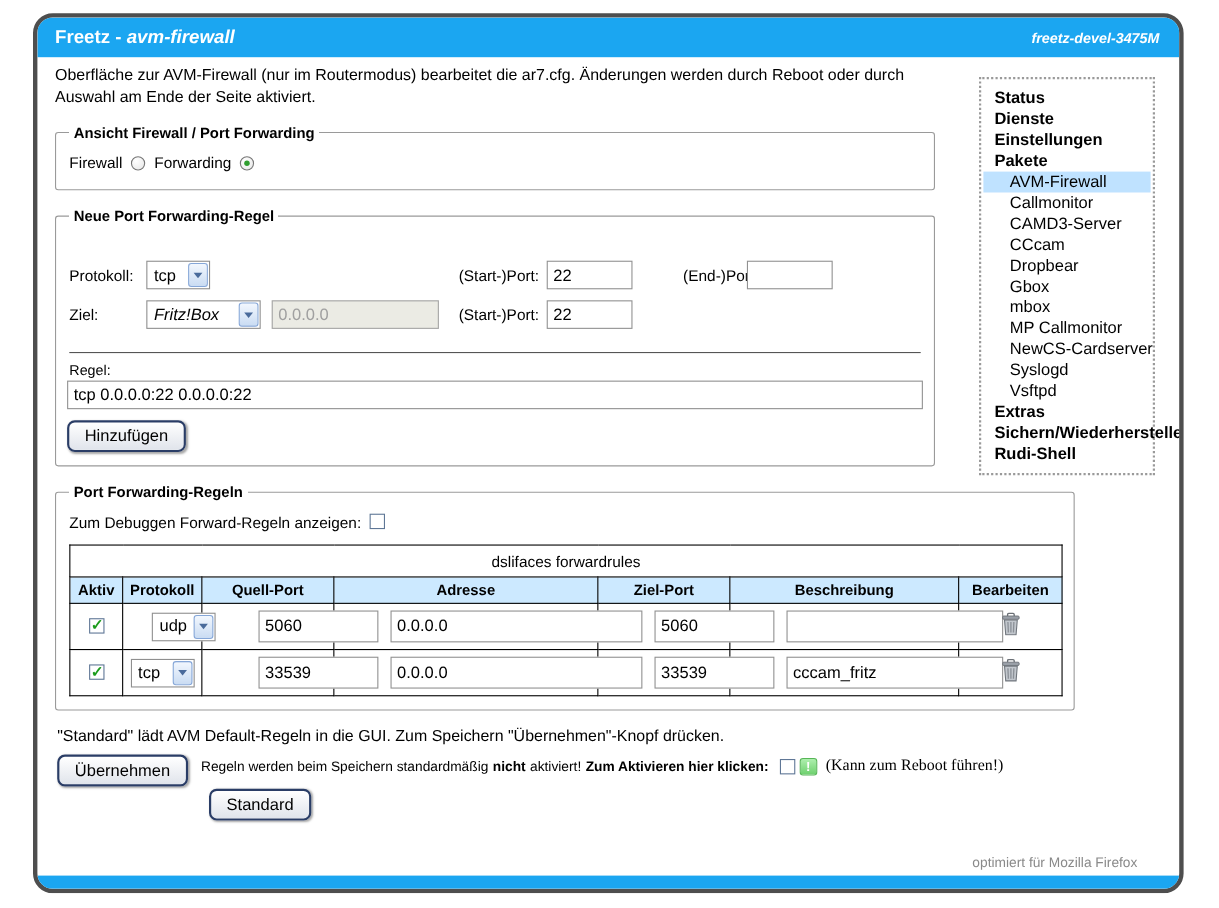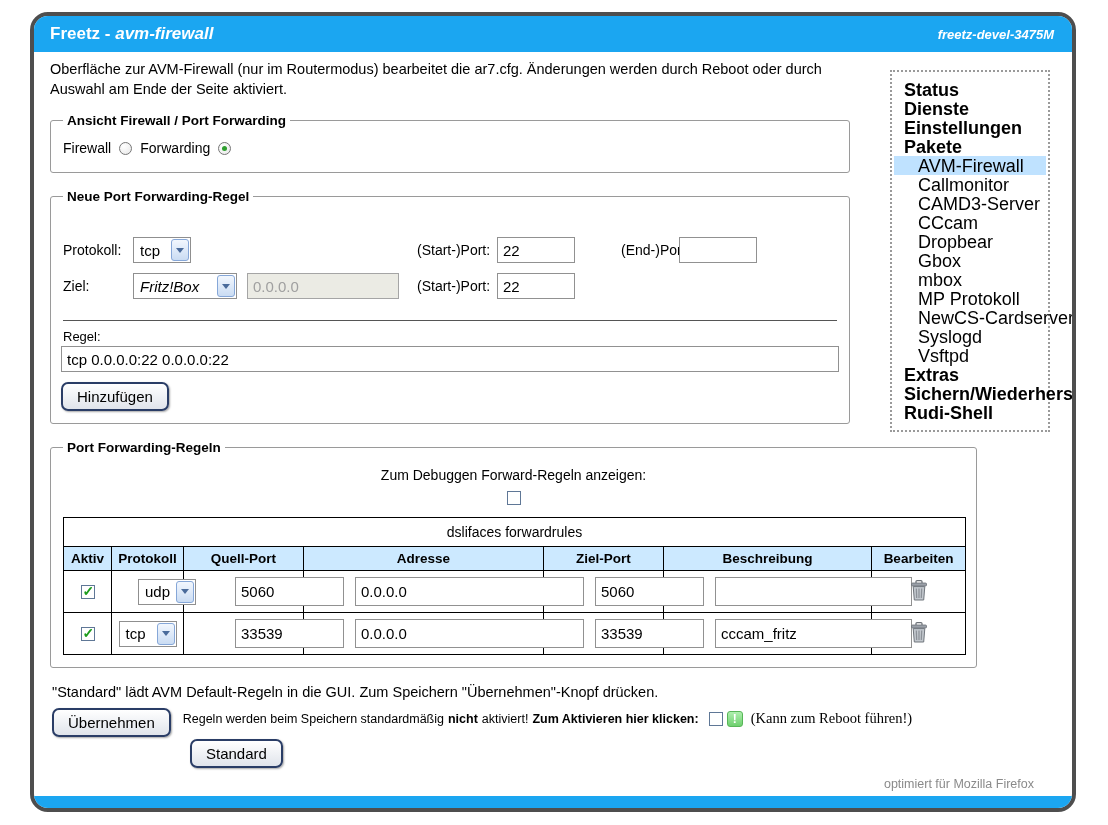--- a/index.html
+++ b/index.html
@@ -120,29 +120,29 @@
     border: 2px solid #2a3d66; border-radius: 7px;
     box-shadow: 1px 1px 2px rgba(0,0,0,0.35);
     cursor: pointer;
   }
   .btn-add { margin-top: 10px; }
 
   
   .sidebar {
     position: absolute; top: 54px; right: 22px; width: 160px;
     border: 2px dotted #9a9a9a; background: #fff;
-    padding: 8px 2px 8px 2px; font-size: 18px;
+    padding: 8px 2px 8px 2px; font-size: 15px;
   }
   .side-item { padding: 1.5px 4px 1.5px 10px; line-height: 16px; cursor: pointer; white-space: nowrap; }
   .side-item.bold { font-weight: bold; }
   .side-item.indent { padding-left: 24px; }
   .side-item.selected { background: #bfe2ff; }
 
   
-  .debug-row { display: flex; align-items: center; gap: 8px; font-size: 14px; margin: 8px 2px 12px 2px; flex-direction: column; }
+  .debug-row { display: flex; gap: 8px; font-size: 14px; margin: 8px 2px 12px 2px; }
   table.rules { border-collapse: collapse; table-layout: fixed; width: 902px; margin-left: 2px; }
   table.rules td, table.rules th { border: 1px solid #000; }
   .tbl-caption { font-size: 14px; text-align: left; padding: 4px 8px; background: #fff; }
   table.rules th {
     background: #cce9ff; font-size: 13.5px; font-weight: bold;
     padding: 4px 2px; text-align: center;
   }
   table.rules td { padding: 6px 5px; text-align: center; vertical-align: middle; background: #fff; }
   td.aktiv-cell { background: #dcdcdc; }
   table.rules input[type="text"] { width: 100%; height: 29px; margin-left: 46px; }
@@ -357,21 +357,21 @@
     <div class="side-item bold">Dienste</div>
     <div class="side-item bold">Einstellungen</div>
     <div class="side-item bold">Pakete</div>
     <div class="side-item indent selected">AVM-Firewall</div>
     <div class="side-item indent">Callmonitor</div>
     <div class="side-item indent">CAMD3-Server</div>
     <div class="side-item indent">CCcam</div>
     <div class="side-item indent">Dropbear</div>
     <div class="side-item indent">Gbox</div>
     <div class="side-item indent">mbox</div>
-    <div class="side-item indent">MP Protokoll</div>
+    <div class="side-item indent">MP Callmonitor</div>
     <div class="side-item indent">NewCS-Cardserver</div>
     <div class="side-item indent">Syslogd</div>
     <div class="side-item indent">Vsftpd</div>
     <div class="side-item bold">Extras</div>
     <div class="side-item bold">Sichern/Wiederherstellen</div>
     <div class="side-item bold">Rudi-Shell</div>
   </div>
 
   <div class="footer-note">optimiert für Mozilla Firefox</div>
   <div class="footer-bar"></div>

